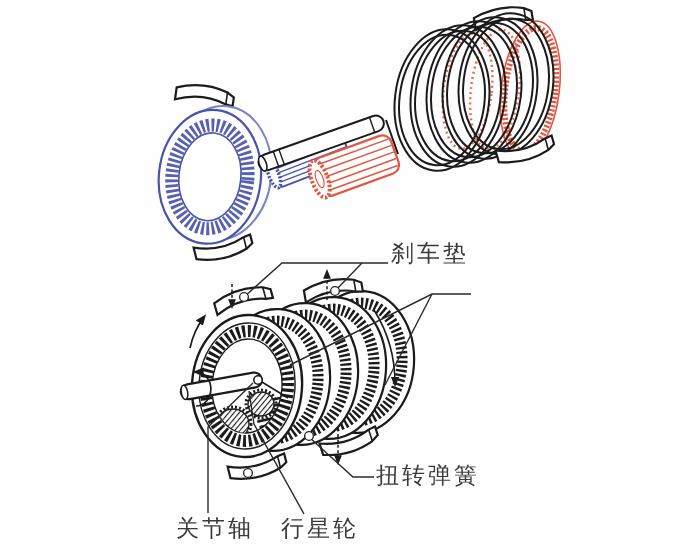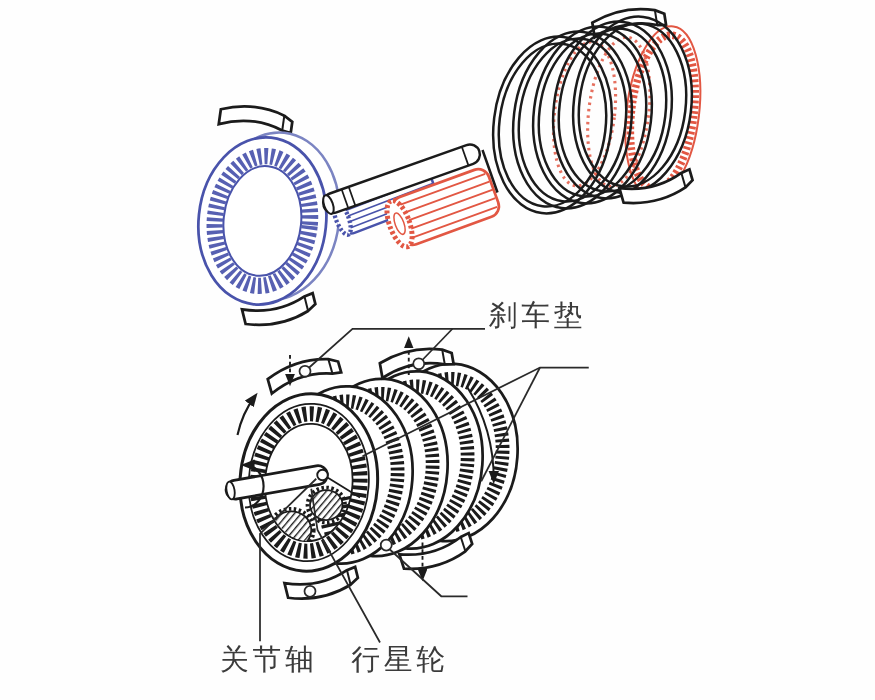--- a/index.html
+++ b/index.html
@@ -207,15 +207,16 @@
     <polyline points="253,383 208,427 208,513" fill="none"></polyline>
     <polyline points="249,391 254,424 304,514" fill="none"></polyline>
     <circle class="wf" stroke="#2a2a2a" stroke-width="1.4" cx="244" cy="297" r="4.4"></circle>
     <circle class="wf" stroke="#2a2a2a" stroke-width="1.4" cx="335" cy="291" r="4.4"></circle>
     <circle class="wf" stroke="#2a2a2a" stroke-width="1.4" cx="309" cy="436" r="4.4"></circle>
     <circle class="wf" stroke="#2a2a2a" stroke-width="1.4" cx="248" cy="473" r="4.4"></circle>
   </g>
 </svg>
 
   <div class="lbl" style="left:391px;top:240px">刹车垫</div>
+  <div class="lbl" style="left:376px;top:462px">扭转弹簧</div>
   <div class="lbl" style="left:281px;top:515px">行星轮</div>
   <div class="lbl" style="left:176px;top:515px">关节轴</div>
 </div>
 
 </body></html>

